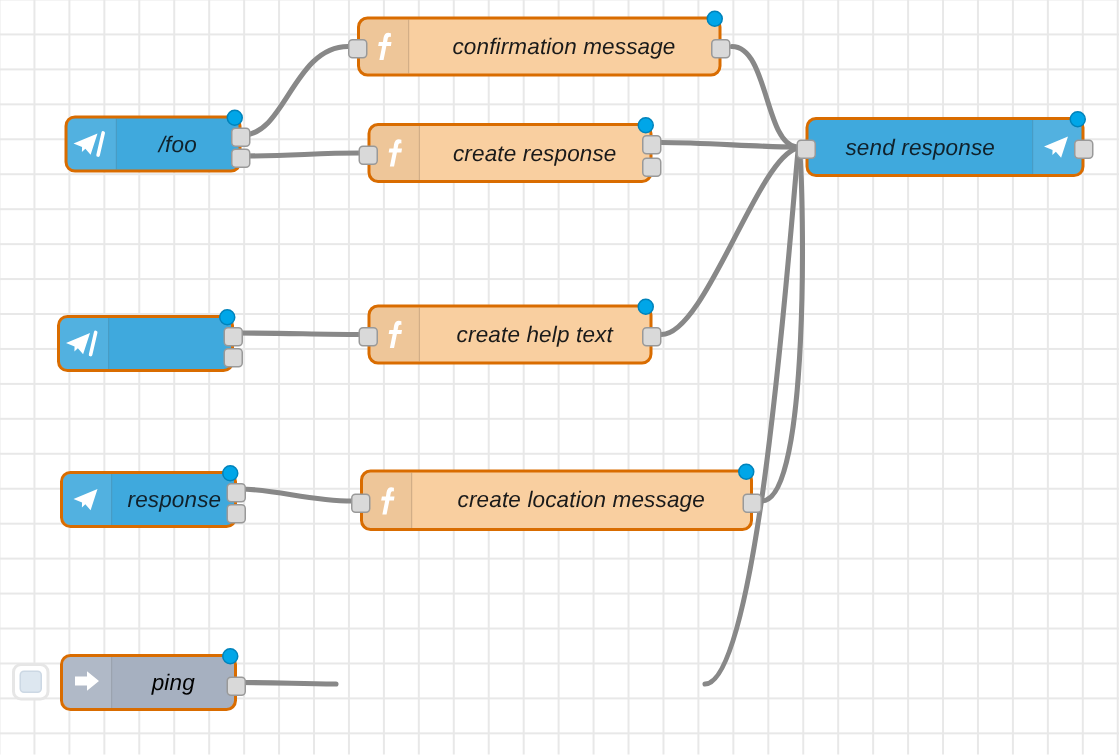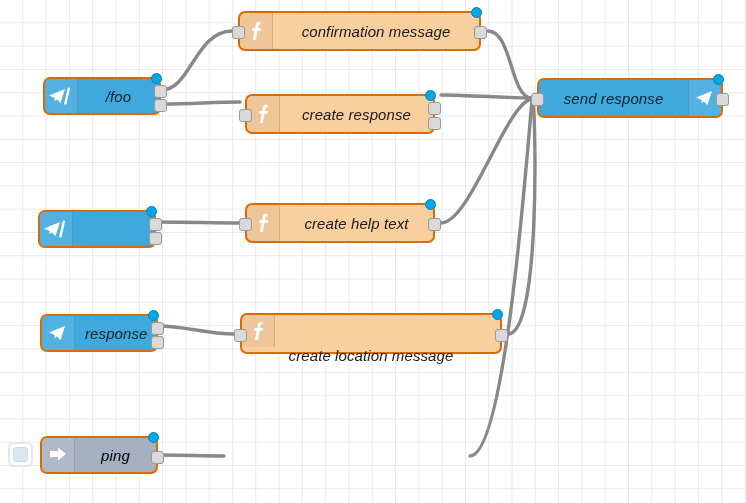--- a/index.html
+++ b/index.html
@@ -107,21 +107,21 @@
       <svg class="pp" width="26" height="18" viewBox="0 0 26 18">
         <path d="M1 8.6 17 2 12.4 16.2 8.9 12.2 6.6 14.4l.1-3.4z" fill="#ffffff"></path>
         <path d="M20.8 1.6 17.4 16.4" stroke="#ffffff" stroke-width="2.4" stroke-linecap="round"></path>
       </svg>
     </div>
     <div class="lbl">/foo</div>
     <div class="port out" style="top:6px;"></div>
     <div class="port out" style="top:20px;"></div>
   </div>
 
-  <div class="node fn" style="left:245px;top:94px;width:190px;height:40px;">
+  <div class="node fn" style="left:245px;top:82px;width:190px;height:40px;">
     <div class="status" style="right:-3px;"></div>
     <div class="port in" style="top:13px;"></div>
     <div class="ico">
       <svg class="pp" width="16" height="24" viewBox="0 0 16 24">
           <path d="M12.6 3.2c-2.6-1-4.5.2-4.9 3L7.3 9H4.6l-.5 2.7h2.7L4.9 21h2.8l1.9-9.3h3L13 9h-2.9l.4-2.2c.2-1.2.9-1.6 2.1-1.2z" fill="#ffffff"></path>
         </svg>
     </div>
     <div class="lbl">create response</div>
     <div class="port out" style="top:6px;"></div>
     <div class="port out" style="top:21px;"></div>
@@ -168,21 +168,21 @@
     <div class="ico">
       <svg class="pp" width="24" height="18" viewBox="0 0 20 18">
         <path d="M1 8.6 17 2 12.4 16.2 8.9 12.2 6.6 14.4l.1-3.4z" fill="#ffffff"></path>
       </svg>
     </div>
     <div class="lbl">response</div>
     <div class="port out" style="top:6px;"></div>
     <div class="port out" style="top:20px;"></div>
   </div>
 
-  <div class="node fn" style="left:240px;top:313px;width:262px;height:41px;flex-direction:column;">
+  <div class="node fn" style="left:240px;top:313px;width:262px;height:41px;">
     <div class="status" style="right:-3px;"></div>
     <div class="port in" style="top:14px;"></div>
     <div class="ico">
       <svg class="pp" width="16" height="24" viewBox="0 0 16 24">
           <path d="M12.6 3.2c-2.6-1-4.5.2-4.9 3L7.3 9H4.6l-.5 2.7h2.7L4.9 21h2.8l1.9-9.3h3L13 9h-2.9l.4-2.2c.2-1.2.9-1.6 2.1-1.2z" fill="#ffffff"></path>
         </svg>
     </div>
     <div class="lbl">create location message</div>
     <div class="port out" style="top:14px;"></div>
   </div>

